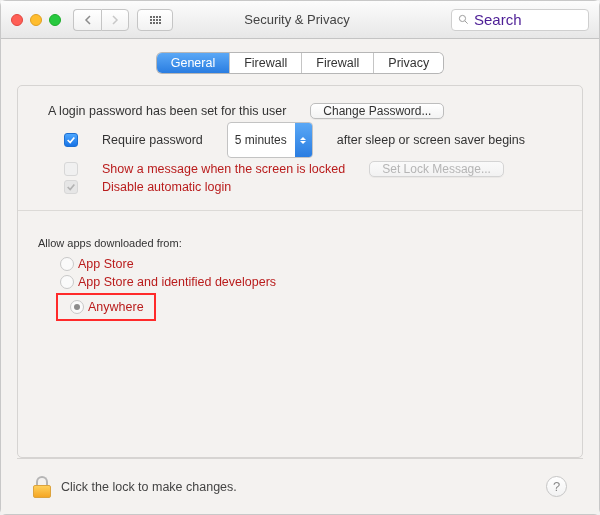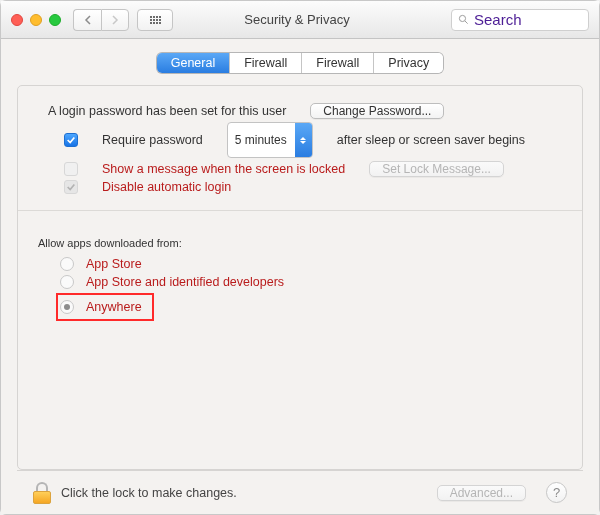--- a/index.html
+++ b/index.html
@@ -43,24 +43,24 @@
   .dim { color:#b91c1c; }
   .select { height:36px; background:#fff; border:1px solid #c3c3c3; border-radius:4px; display:inline-flex; align-items:center; font-size:12px; padding-left:7px; overflow:hidden;}
   .select .cap { width:17px; height:100%; background: linear-gradient(#5aa8f6,#2a7de1); margin-left:8px; display:flex; flex-direction:column; align-items:center; justify-content:center; gap:1px;}
   .select .cap i { width:0; height:0; border-left:3px solid transparent; border-right:3px solid transparent;}
   .select .cap i.up { border-bottom:3px solid #fff;}
   .select .cap i.dn { border-top:3px solid #fff;}
   .divider { border:none; border-top:1px solid #dcdad7; margin: 16px -20px; }
   .section-title { font-size:11px; color:#333; margin-bottom:8px;}
   .radio { width:14px; height:14px; border-radius:50%; border:1px solid #c8c8c8; background:#fafafa; display:inline-flex; align-items:center; justify-content:center;}
   .radio.selected::after { content:""; width:6px; height:6px; border-radius:50%; background:#8c8c8c;}
-  .radio-row { display:flex; gap:12px; margin:4px 0 4px 22px;}
-  .highlight { border:2.5px solid #ff2a2a; padding: 1px 10px 1px 0; margin-left:18px; width: max-content;}
+  .radio-row { display:flex; gap:4px; margin:4px 0 4px 22px;}
+  .highlight { border:2.5px solid #ff2a2a; padding: 1px 10px 1px 10px; margin-left:18px; width: max-content;}
   
-  .footer { height:44px; background:#f4f2f0; border-top:1px solid #d6d4d2; display:flex; align-items:center; padding: 0 16px; gap:10px;}
+  .footer { height:56px; background:#f4f2f0; border-top:1px solid #d6d4d2; display:flex; align-items:center; padding: 0 16px; gap:10px;}
   .lock { width:18px; height:22px; position:relative;}
   .lock .body2 { position:absolute; bottom:0; width:18px; height:13px; background: linear-gradient(#ffcf5a,#f5a623); border-radius:2px; border:1px solid #dca33d;}
   .lock .sh { position:absolute; top:0; left:3px; width:12px; height:12px; border:2px solid #b5b5b5; border-bottom:none; border-radius:7px 7px 0 0;}
   .footer-text { font-size:12.5px; color:#444;}
   .spacer { flex:1;}
   .help { width:21px; height:21px; border-radius:50%; border:1px solid #c6c6c6; background:linear-gradient(#fff,#f2f2f2); color:#8a8a8a; font-size:13px; display:flex; align-items:center; justify-content:center; margin-left:10px;}
 </style>
 </head>
 <body>
 
@@ -178,17 +178,16 @@
       </div>
     </div>
 
     <div class="footer">
       <div class="lock">
         <div class="sh"></div>
         <div class="body2"></div>
       </div>
       <span class="footer-text">Click the lock to make changes.</span>
       <span class="spacer"></span>
-      <button class="btn disabled">Advanced...</button>
       <div class="help">?</div>
     </div>
   </div>
 </div>
 
 </body></html>

